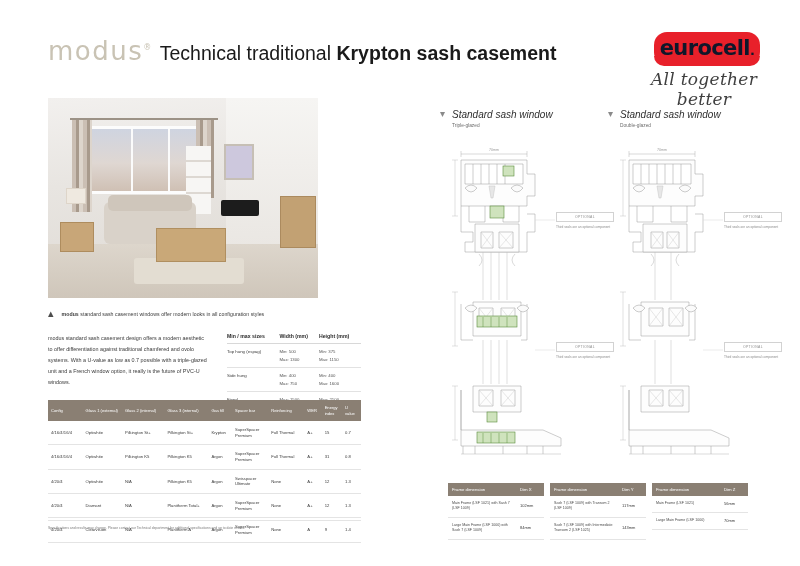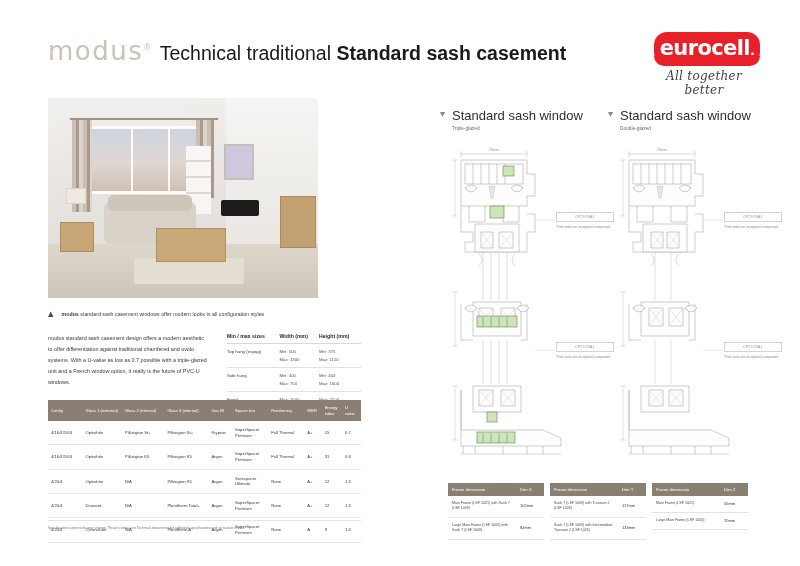--- a/index.html
+++ b/index.html
@@ -30,26 +30,26 @@
   .logo-badge {
     background: #e8202a; border-radius: 13px 13px 13px 13px;
     padding: 4px 0 5px 0; width: 106px; margin-left: 6px;
     position: relative;
   }
   .logo-badge::after{
     content:""; position:absolute; left:0; bottom:-1px; width:100%; height:10px;
     background:#e8202a; border-radius:0 0 16px 16px;
   }
   .logo-text {
-    color: #ffffff; font-size: 21px; font-weight: 700; letter-spacing: -0.6px;
+    color: #0f172a; font-size: 21px; font-weight: 700; letter-spacing: -0.6px;
     position: relative; z-index: 2; font-family: "DejaVu Sans", sans-serif;
   }
   .logo-text .dot { font-size: 13px; }
   .logo-tag {
-    margin-top: 4px; font-size: 12px; color: #3f3f3f;
+    margin-top: 4px; font-size: 17px; color: #3f3f3f;
     font-family: "DejaVu Serif", serif; font-style: italic; letter-spacing: .3px;
   }
 
   
   .photo {
     position: absolute; left: 48px; top: 98px; width: 270px; height: 200px;
     background: linear-gradient(175deg,#f2f0ee 0%, #e8e5e1 40%, #ded9d3 100%);
     overflow: hidden;
   }
   .ph-wall-r { position:absolute; right:0; top:0; width:92px; height:100%;
@@ -128,21 +128,21 @@
     font-size:3.4px; color:#7c7c7c; line-height:1.5;
     border-top:.6px solid #e4e4e4; padding-top:5px;
   }
 
   
   .dwg-col { position:absolute; top:108px; width:160px; }
   .dwg-col.a { left:440px; }
   .dwg-col.b { left:608px; }
   .dwg-head { display:flex; gap:7px; align-items:flex-start; }
   .chev-dn { color:#8a8a8a; font-size:10px; line-height:1; margin-top:1px; }
-  .dwg-title { font-size:13px; color:#2e2e2e; line-height:1.3; }
+  .dwg-title { font-size:10px; color:#2e2e2e; line-height:1.3;font-style:italic; }
   .dwg-sub { font-size:4.8px; color:#6b6b6b; margin-top:1.5px; }
 
   .dwg-canvas { position:absolute; top:140px; width:135px; height:330px; }
   .dwg-canvas.a { left:443px; }
   .dwg-canvas.b { left:611px; }
   .dwg-canvas svg { width:100%; height:100%; display:block; }
 
   
   .opt { position:absolute; width:58px; }
   .opt-box {
@@ -171,21 +171,21 @@
     border-bottom:.6px solid #e4e4e4; vertical-align:middle;
   }
   .dim tbody td.val { font-size:4px; color:#3b3b3b; }
 </style>
 </head>
 <body>
 
 <div class="page">
 
   <div class="header">
-    <span class="brand-modus"><span>modus</span><span class="reg">®</span></span><span class="header-title"><span>Technical traditional </span><b>Standard sash casement</b></span>
+    <span class="brand-modus"><span>modus</span><span class="reg">®</span></span><span class="header-title"><span>Technical traditional </span><b>Krypton sash casement</b></span>
 
     <div class="logo-wrap">
       <div class="logo-badge">
         <span class="logo-text"><span>eurocell</span><span class="dot">.</span></span>
       </div>
       <div class="logo-tag">All together better</div>
     </div>
   </div>
 
   <div class="photo">

